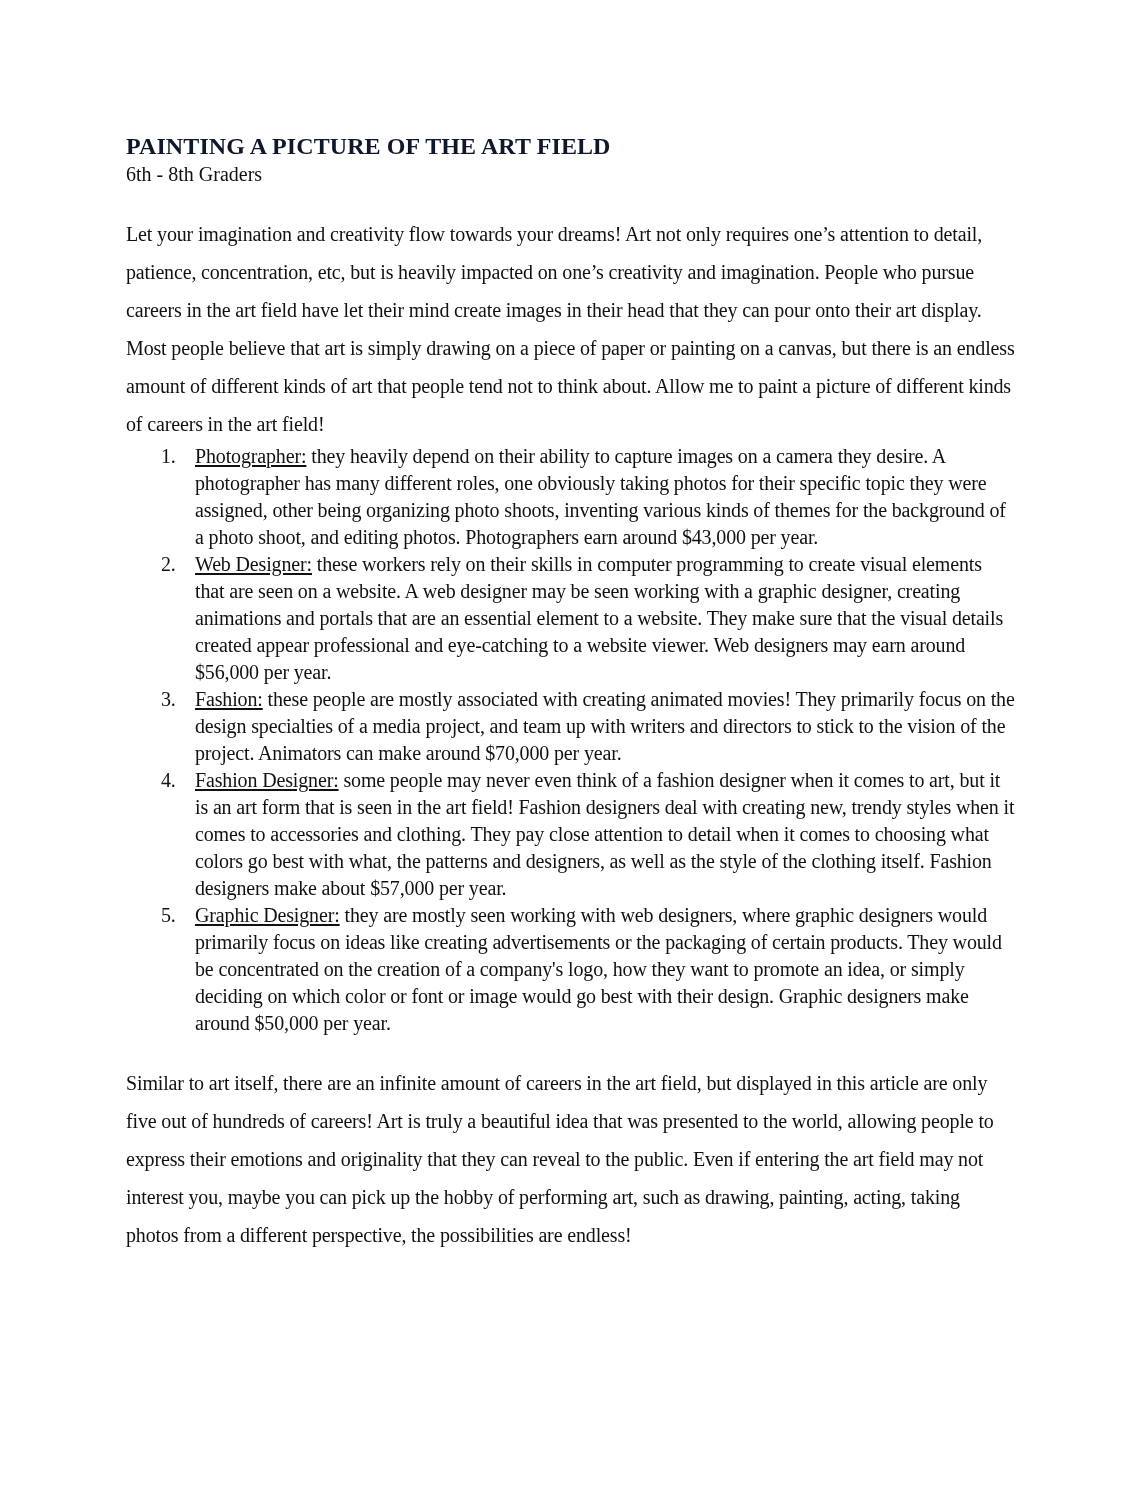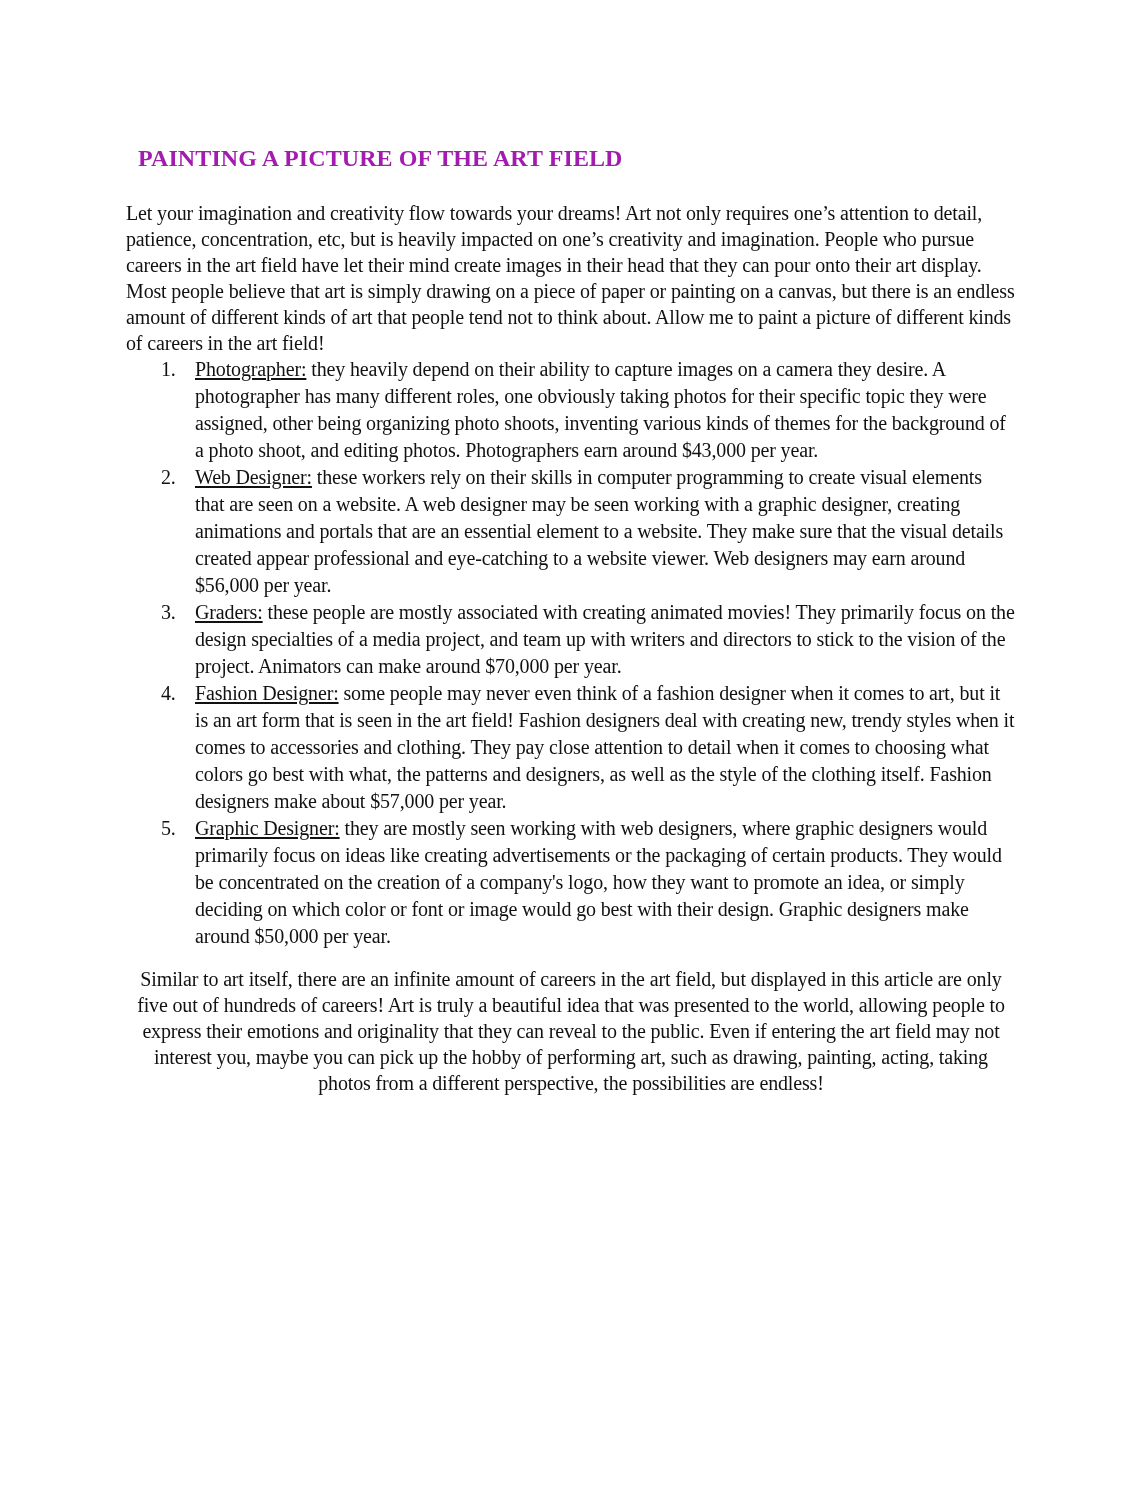--- a/index.html
+++ b/index.html
@@ -19,32 +19,32 @@
       position: absolute;
       left: 126px;
       top: 131px;
       width: 890px;
     }
     .title {
       font-family: "Liberation Serif", serif;
       font-weight: bold;
       font-size: 24px;
       line-height: 30px;
-      margin: 12px;
+      margin: 0;
       letter-spacing: 0.1px;
-      color: #a21caf;
+      color: #0f172a;
     }
     .meta {
       font-size: 20px;
       line-height: 27px;
       margin: 0;
     }
     .body-text {
       font-size: 20px;
-      line-height: 26px;
+      line-height: 38px;
       margin: 0;
       letter-spacing: -0.15px;
     }
     .intro {
       margin-top: 27px;
     }
     ol.careers {
       margin: 0;
       padding: 0;
       list-style: none;
@@ -60,44 +60,44 @@
       position: absolute;
       left: 35px;
       top: 0;
     }
     .career-title {
       text-decoration: underline;
       text-underline-offset: 2px;
       font-family: Liberation Serif, serif;
     }
     .closing {
-      margin-top: 16px;
-      text-align: center;
+      margin-top: 27px;
     }
   </style>
 </head>
 <body>
 
 <div class="page">
   <h1 class="title">PAINTING A PICTURE OF THE ART FIELD</h1>
+  <p class="meta">6th - 8th Graders</p>
 
   <p class="body-text intro">Let your imagination and creativity flow towards your dreams! Art not only requires one’s attention to detail, patience, concentration, etc, but is heavily impacted on one’s creativity and imagination. People who pursue careers in the art field have let their mind create images in their head that they can pour onto their art display. Most people believe that art is simply drawing on a piece of paper or painting on a canvas, but there is an endless amount of different kinds of art that people tend not to think about. Allow me to paint a picture of different kinds of careers in the art field!</p>
 
   <ol class="careers">
     <li>
       <span class="num">1.</span>
       <span class="career-title">Photographer:</span><span> they heavily depend on their ability to capture images on a camera they desire. A photographer has many different roles, one obviously taking photos for their specific topic they were assigned, other being organizing photo shoots, inventing various kinds of themes for the background of a photo shoot, and editing photos. Photographers earn around $43,000 per year.</span>
     </li>
     <li>
       <span class="num">2.</span>
       <span class="career-title">Web Designer:</span><span> these workers rely on their skills in computer programming to create visual elements that are seen on a website. A web designer may be seen working with a graphic designer, creating animations and portals that are an essential element to a website. They make sure that the visual details created appear professional and eye-catching to a website viewer. Web designers may earn around $56,000 per year.</span>
     </li>
     <li>
       <span class="num">3.</span>
-      <span class="career-title">Graders:</span><span> these people are mostly associated with creating animated movies! They primarily focus on the design specialties of a media project, and team up with writers and directors to stick to the vision of the project. Animators can make around $70,000 per year.</span>
+      <span class="career-title">Fashion:</span><span> these people are mostly associated with creating animated movies! They primarily focus on the design specialties of a media project, and team up with writers and directors to stick to the vision of the project. Animators can make around $70,000 per year.</span>
     </li>
     <li>
       <span class="num">4.</span>
       <span class="career-title">Fashion Designer:</span><span> some people may never even think of a fashion designer when it comes to art, but it is an art form that is seen in the art field! Fashion designers deal with creating new, trendy styles when it comes to accessories and clothing. They pay close attention to detail when it comes to choosing what colors go best with what, the patterns and designers, as well as the style of the clothing itself. Fashion designers make about $57,000 per year.</span>
     </li>
     <li>
       <span class="num">5.</span>
       <span class="career-title">Graphic Designer:</span><span> they are mostly seen working with web designers, where graphic designers would primarily focus on ideas like creating advertisements or the packaging of certain products. They would be concentrated on the creation of a company's logo, how they want to promote an idea, or simply deciding on which color or font or image would go best with their design. Graphic designers make around $50,000 per year.</span>
     </li>
   </ol>

